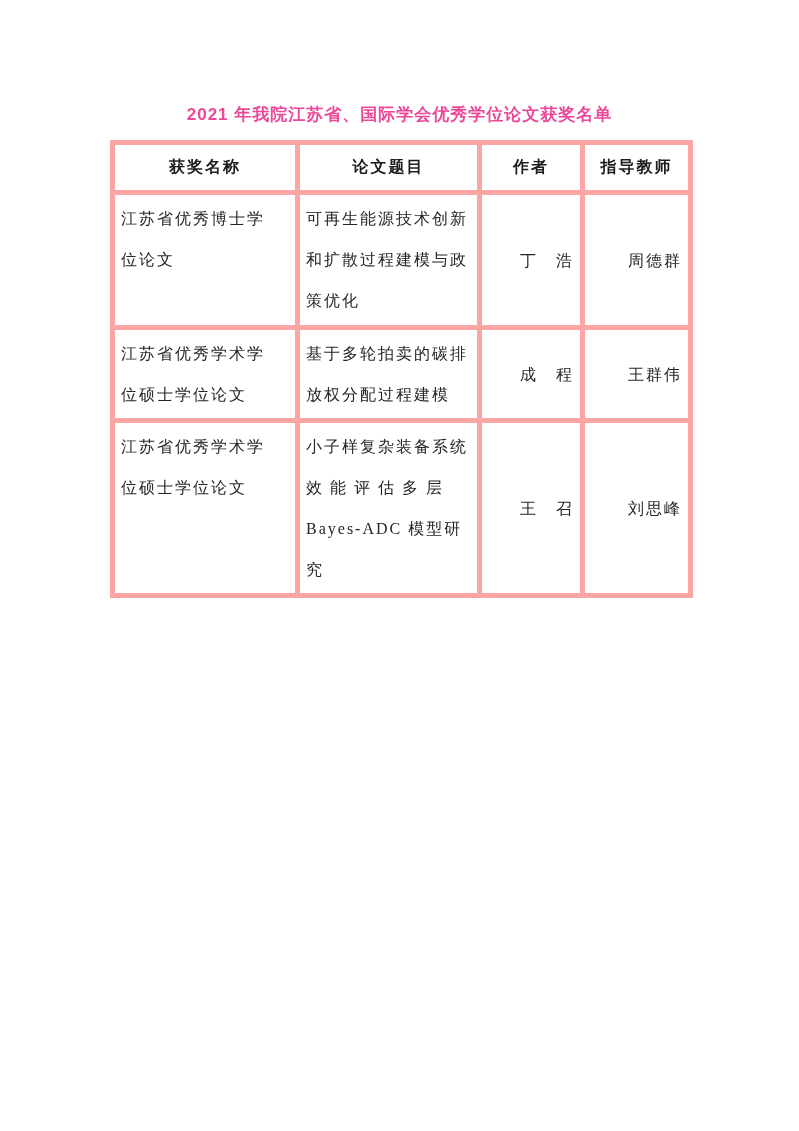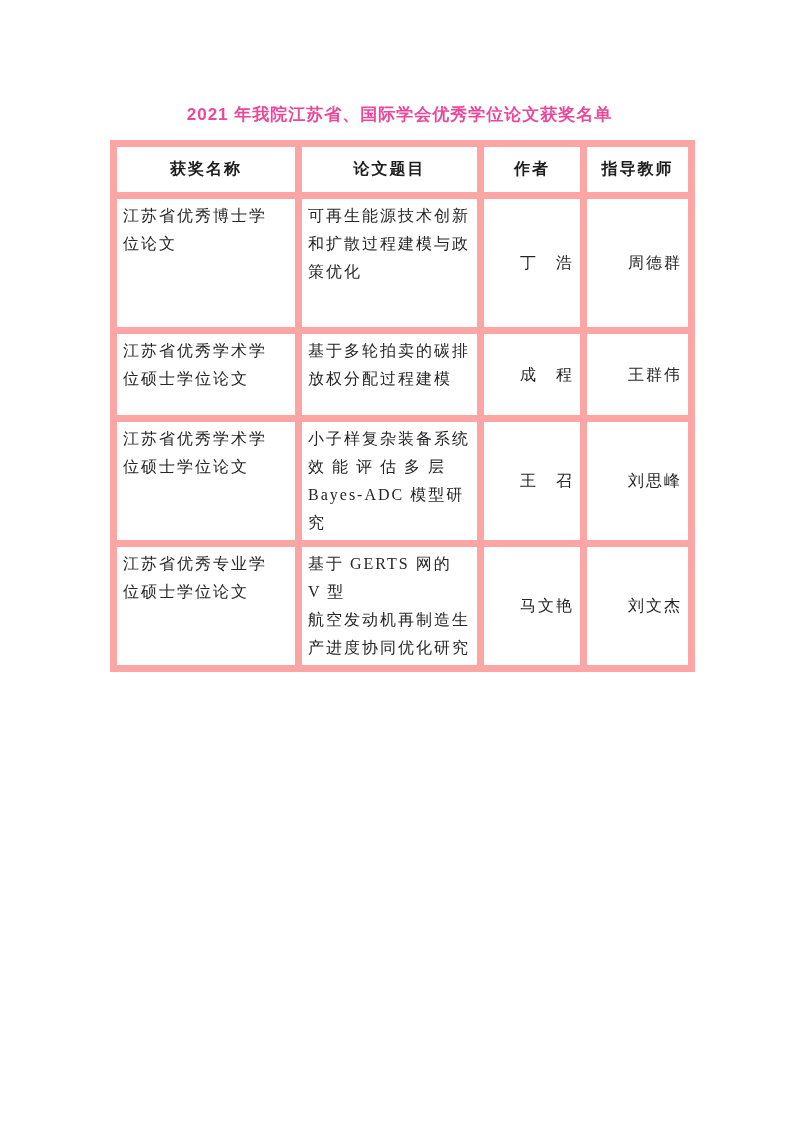--- a/index.html
+++ b/index.html
@@ -30,36 +30,36 @@
   table.award-table {
     position: absolute;
     top: 140px;
     left: 110px;
     width: 578px;
     border-collapse: collapse;
     table-layout: fixed;
   }
   .award-table th,
   .award-table td {
-    border: 7px solid #fca5a5;
+    border: 5px solid #fca5a5;
     font-size: 16px;
     overflow: hidden;
   }
   .award-table th {
     height: 43px;
     font-family: "Liberation Sans", sans-serif;
     font-weight: bold;
     text-align: center;
     vertical-align: middle;
     letter-spacing: 2px;
     color: #1d1d1d;
   }
   .award-table td {
     padding: 3px 6px;
-    line-height: 28px;
+    line-height: 41px;
     color: #262626;
   }
   td.cell-award {
     text-align: left;
     vertical-align: top;
     white-space: pre-line;
     letter-spacing: 2px;
   }
   td.cell-paper {
     text-align: left;
@@ -130,23 +130,14 @@
     </tr>
     <tr class="r3">
       <td class="cell-award">江苏省优秀学术学
 位硕士学位论文</td>
       <td class="cell-paper">小子样复杂装备系统
 效 能 评 估 多 层
 Bayes-ADC 模型研究</td>
       <td class="cell-author">王　召</td>
       <td class="cell-advisor">刘思峰</td>
     </tr>
-    <tr class="r4">
-      <td class="cell-award">江苏省优秀专业学
-位硕士学位论文</td>
-      <td class="cell-paper">基于 GERTS 网的 V 型
-航空发动机再制造生
-产进度协同优化研究</td>
-      <td class="cell-author">马文艳</td>
-      <td class="cell-advisor">刘文杰</td>
-    </tr>
   </tbody>
 </table>
 
 </body></html>

